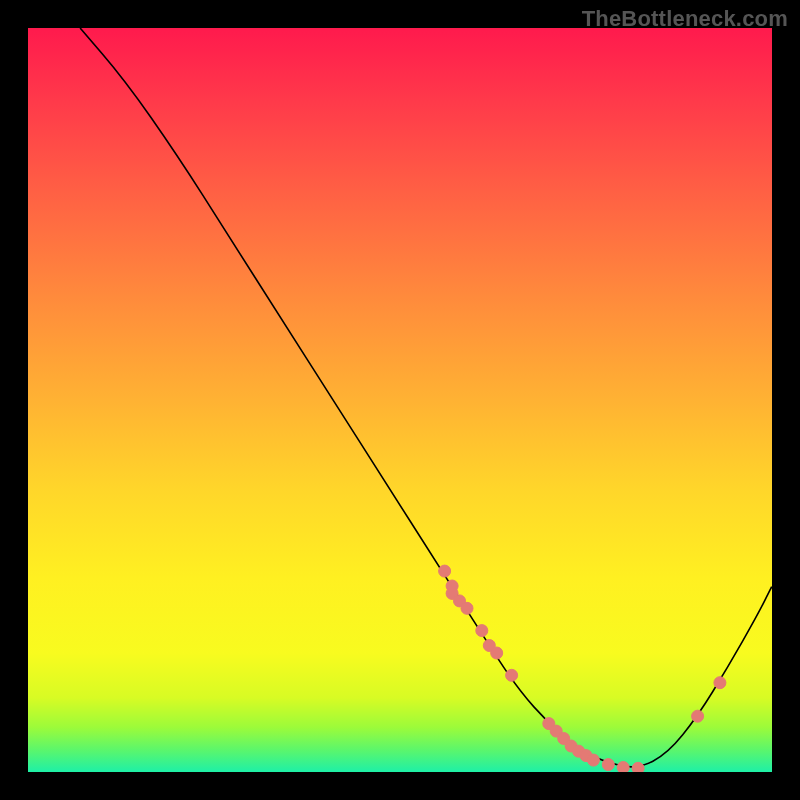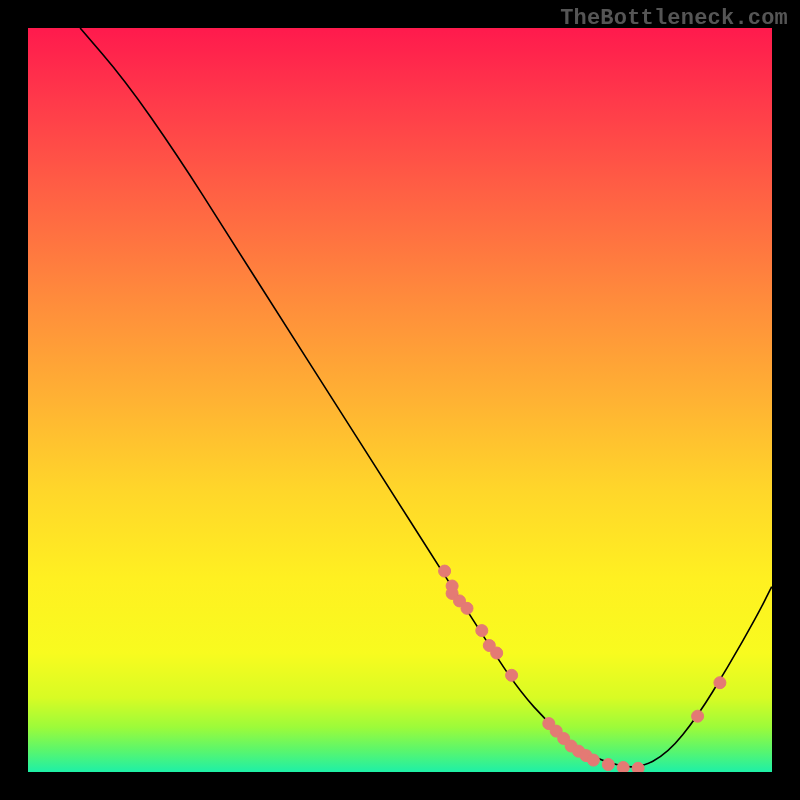--- a/index.html
+++ b/index.html
@@ -35,21 +35,20 @@
   }
   .watermark {
     position: absolute;
     top: 6px;
     right: 12px;
     color: #555;
     font-size: 22px;
     font-weight: 600;
     letter-spacing: 0.2px;
     user-select: none;
-    font-family: Liberation Mono, monospace;
   }
   svg.plot {
     position: absolute;
     left: 0;
     top: 0;
     width: 744px;
     height: 744px;
   }
   .curve {
     fill: none;

